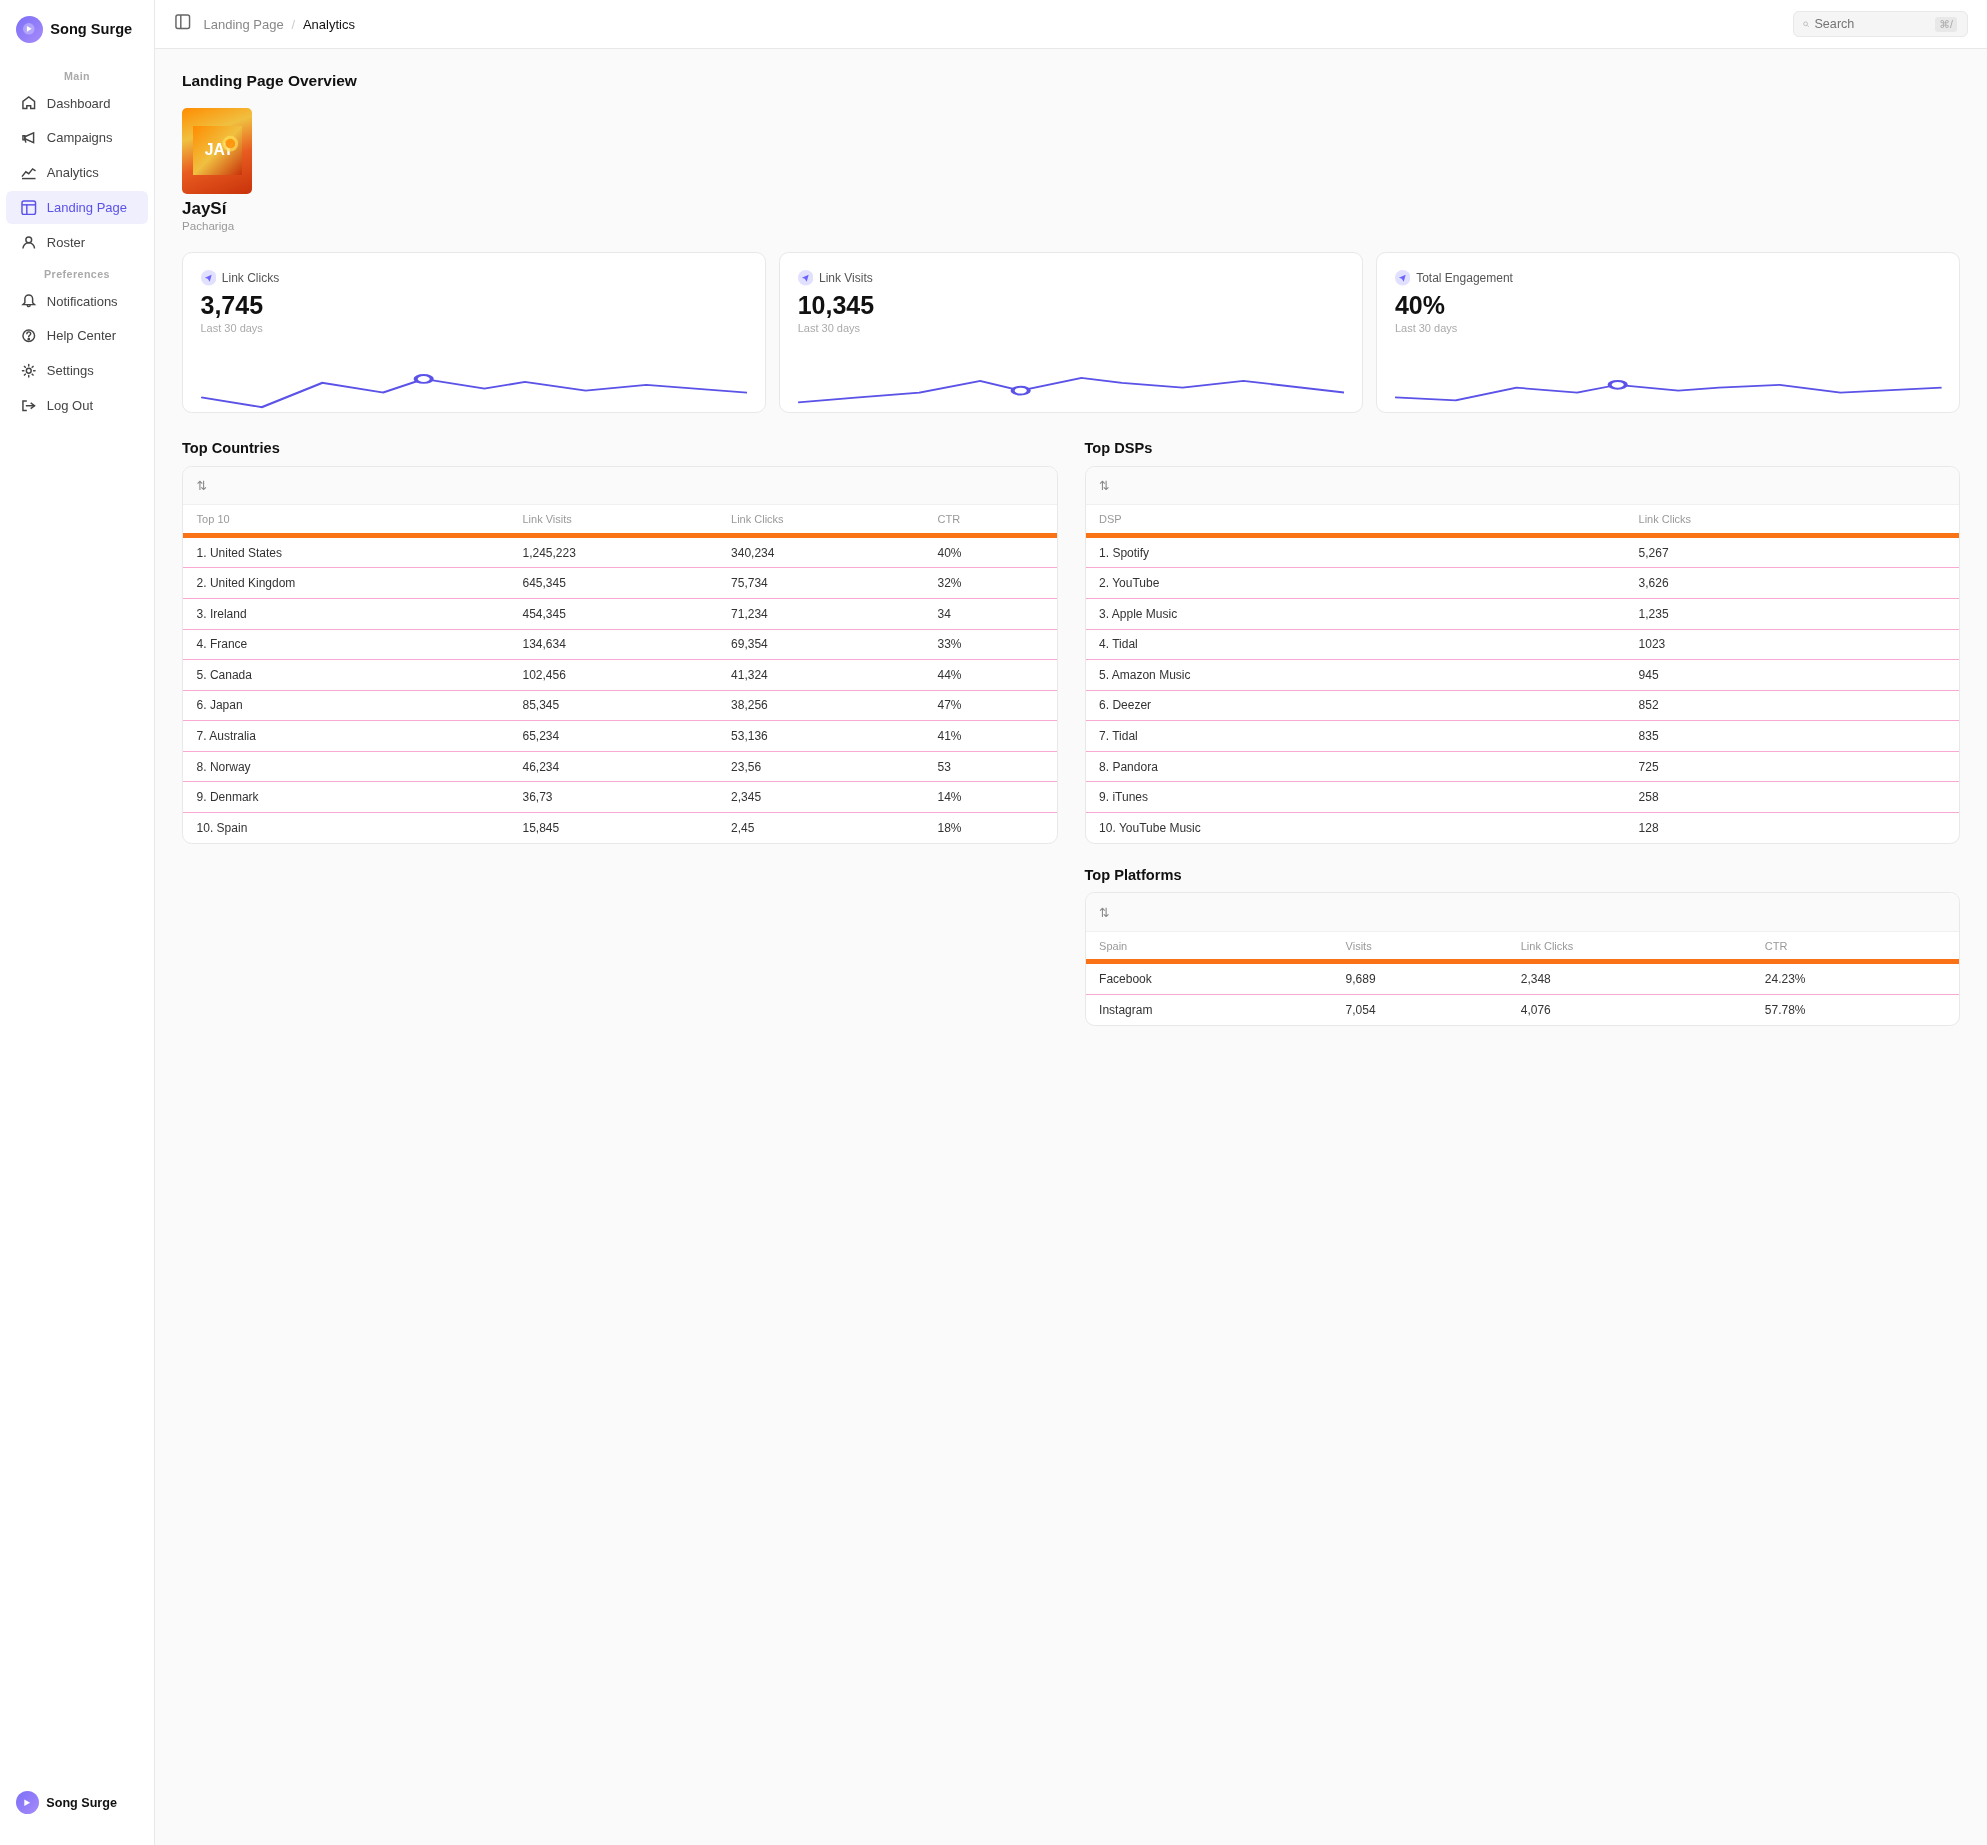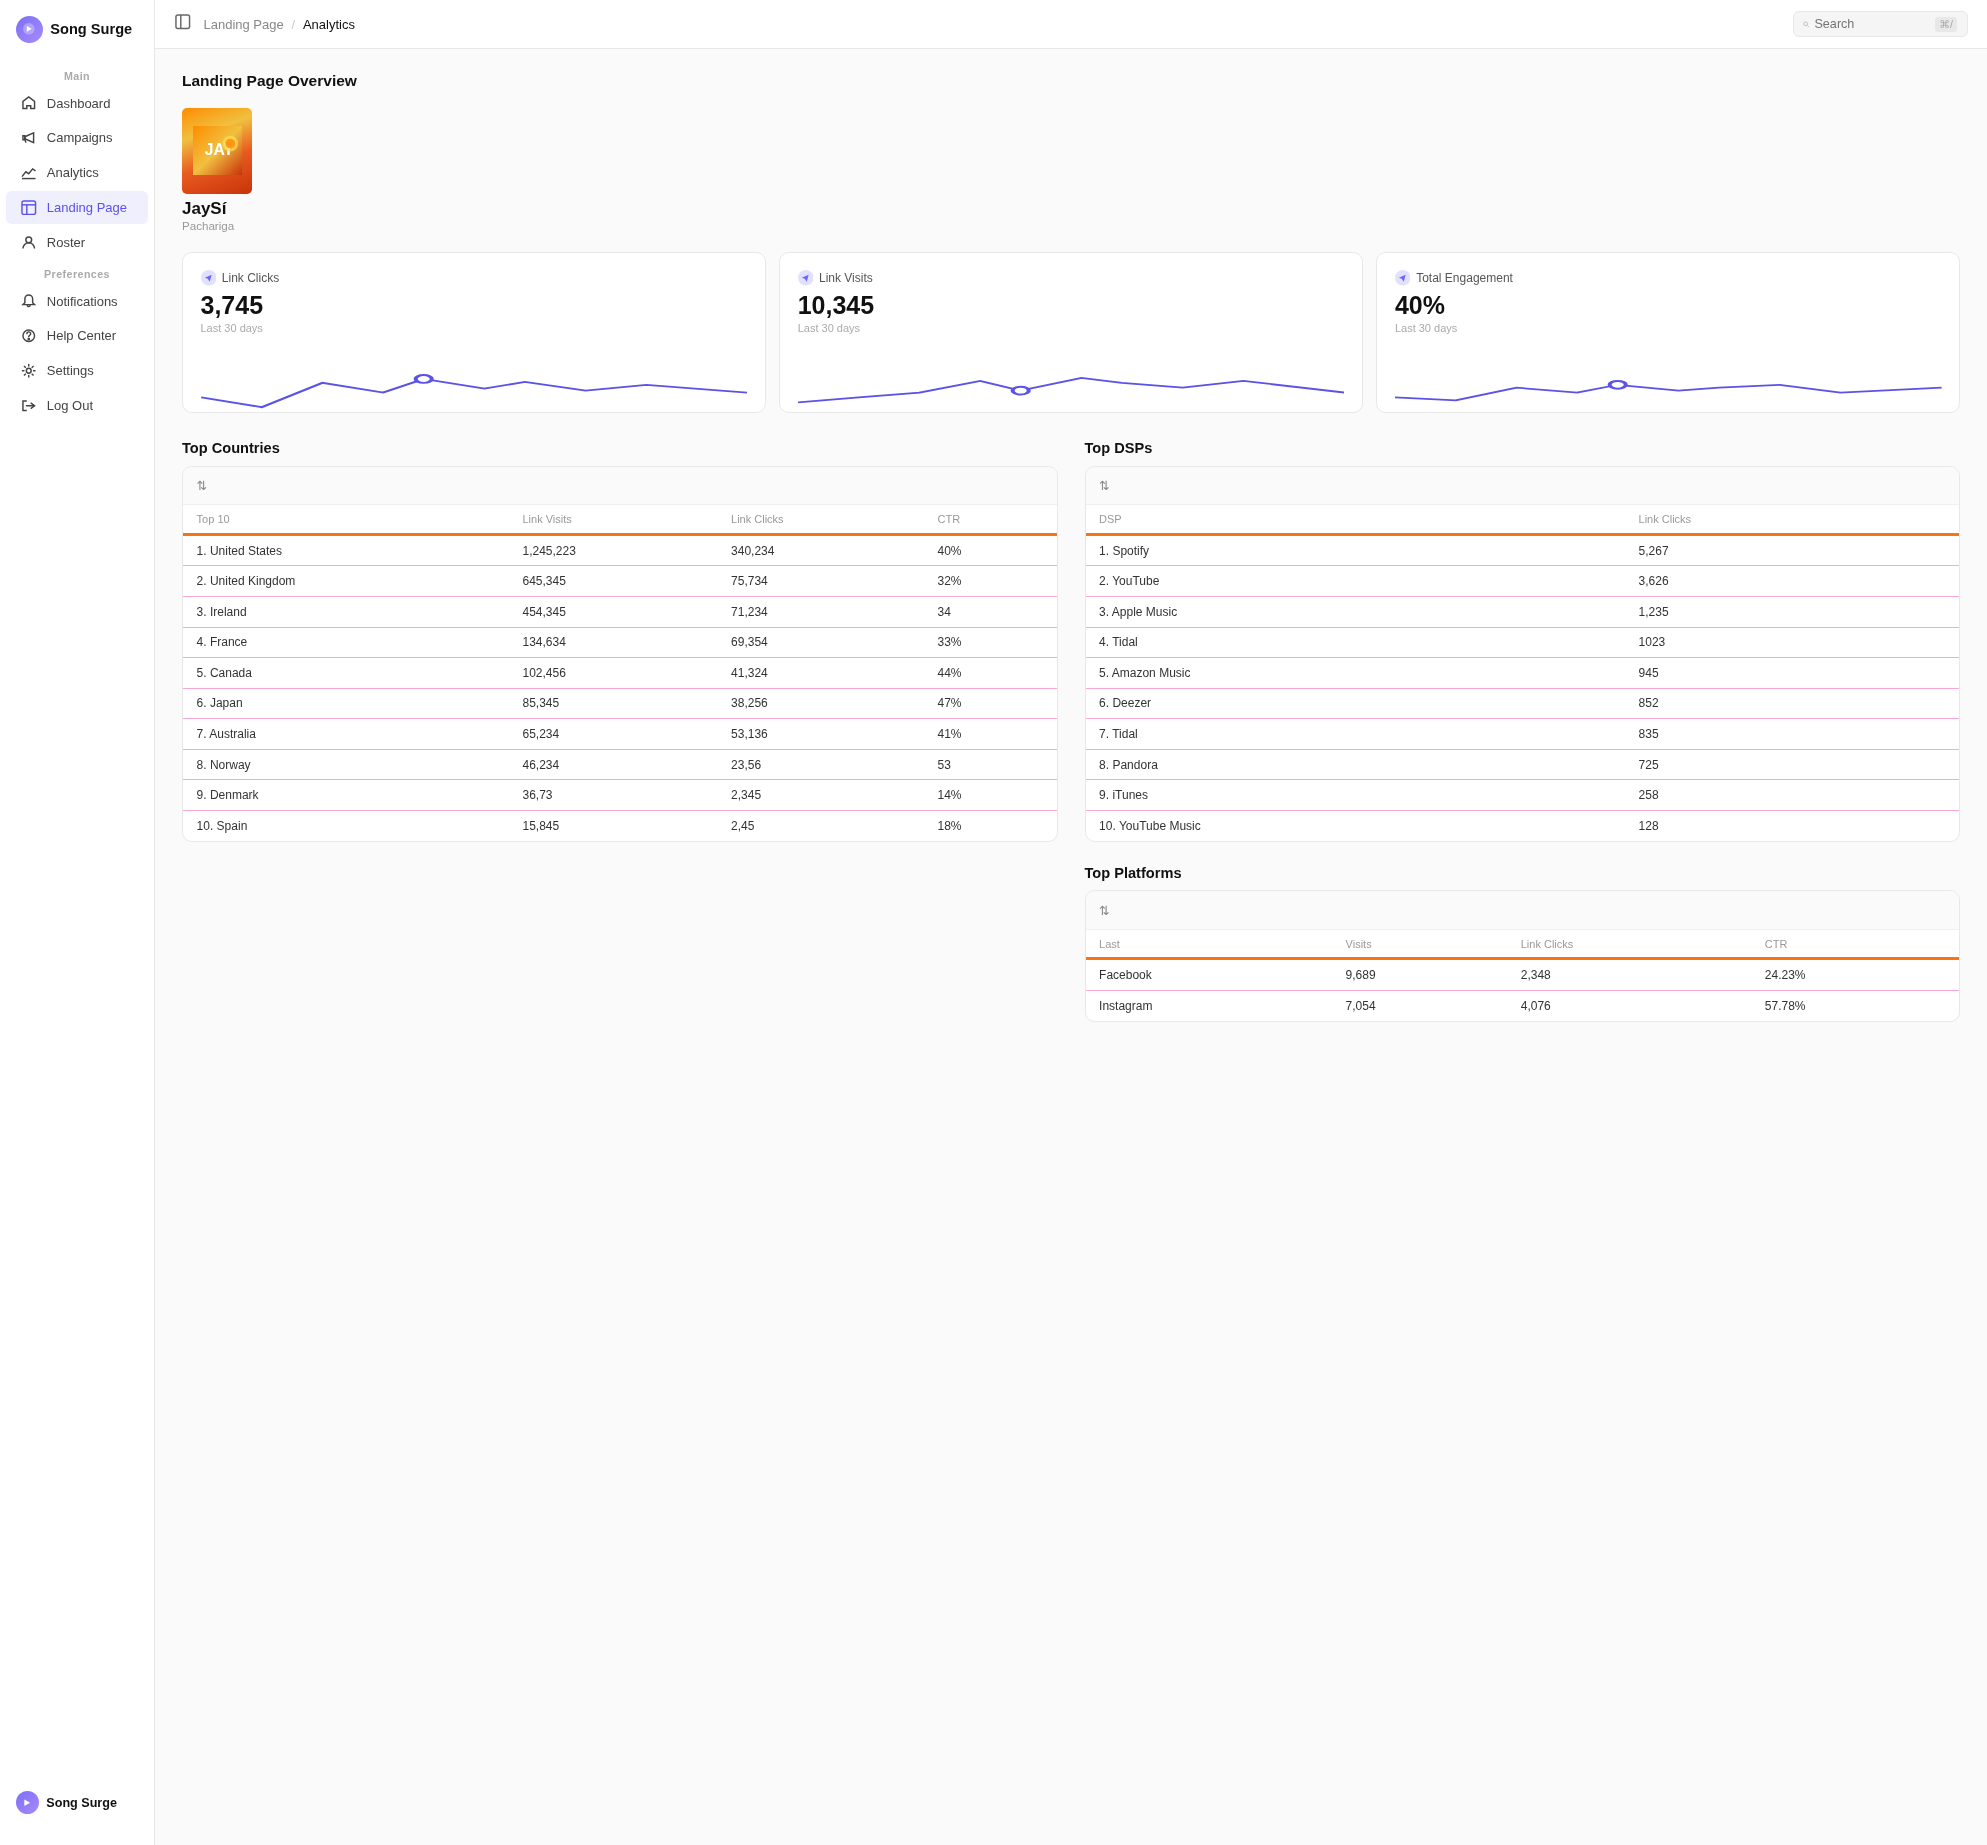--- a/index.html
+++ b/index.html
@@ -234,21 +234,21 @@
     .sort-icon {
       cursor: pointer;
       color: #888;
       font-size: 12.6px;
     }
     table {
       width: 100%;
       border-collapse: collapse;
       font-size: 12px;
     }
-    thead tr { border-bottom: 3px solid #f97316; }
+    thead tr { border-bottom: 5px solid #f97316; }
     thead th {
       padding: 7.8px 13.6px;
       text-align: left;
       font-weight: 500;
       color: #999;
       font-size: 11px;
     }
     tbody tr { border-bottom: 1px solid #f9a8d4; }
     tbody tr:last-child { border-bottom: none; }
     tbody td {
@@ -618,21 +618,21 @@
 
         <div class="platforms-section" style="margin-top:23px;">
           <div class="platforms-title">Top Platforms</div>
           <div class="table-container">
             <div class="table-toolbar">
               <span class="sort-icon">⇅</span>
             </div>
             <table>
               <thead>
                 <tr>
-                  <th>Last</th>
+                  <th>Spain</th>
                   <th>Visits</th>
                   <th>Link Clicks</th>
                   <th>CTR</th>
                 </tr>
               </thead>
               <tbody id="platforms-tbody">
                   <tr>
     <td>Facebook</td>
     <td>9,689</td>
     <td>2,348</td>

